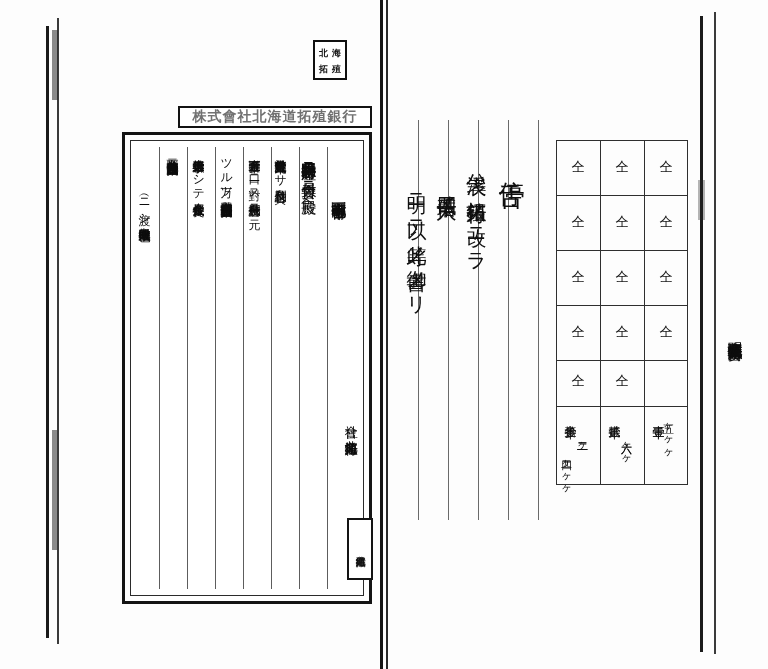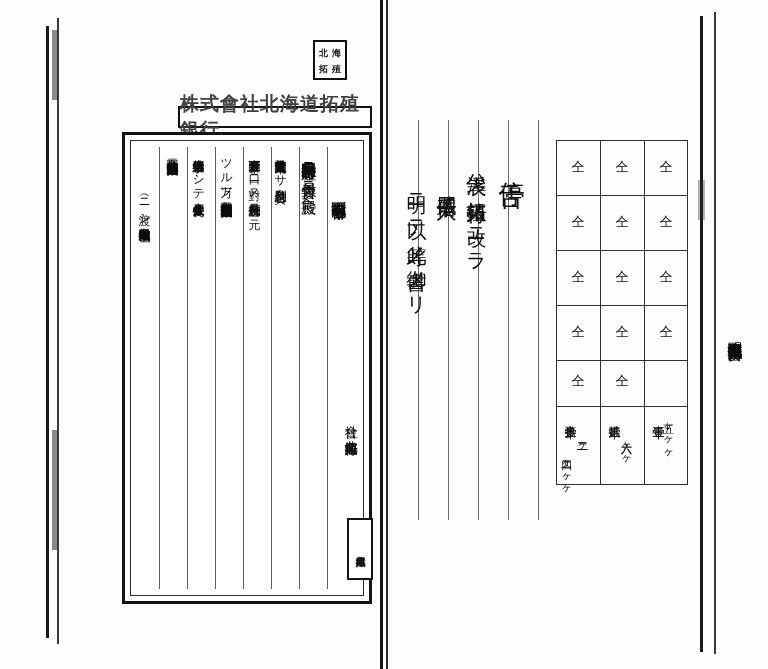--- a/index.html
+++ b/index.html
@@ -121,23 +121,23 @@
     width: 194px;
     height: 22px;
     border: 2px solid #121212;
     background: #fff;
     box-sizing: border-box;
     display: flex;
     align-items: center;
     justify-content: center;
   }
   .banner span {
-    font-size: 19px;
+    font-size: 14px;
     letter-spacing: 1px;
-    color: #be185d;
+    color: #8b5cf6;
     font-weight: bold;
     font-family: "DejaVu Serif", serif;
   }
 
   
   .seal-top {
     position: absolute;
     left: 313px;
     top: 40px;
     width: 34px;

